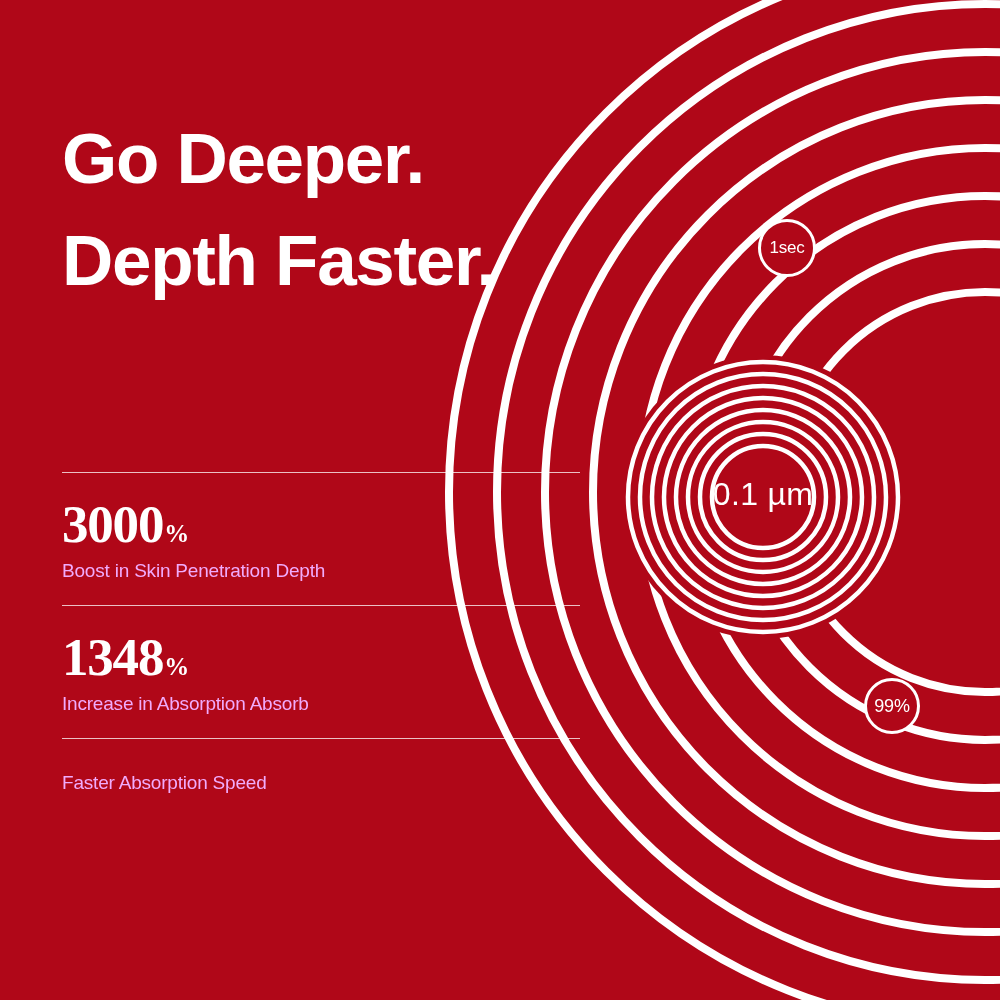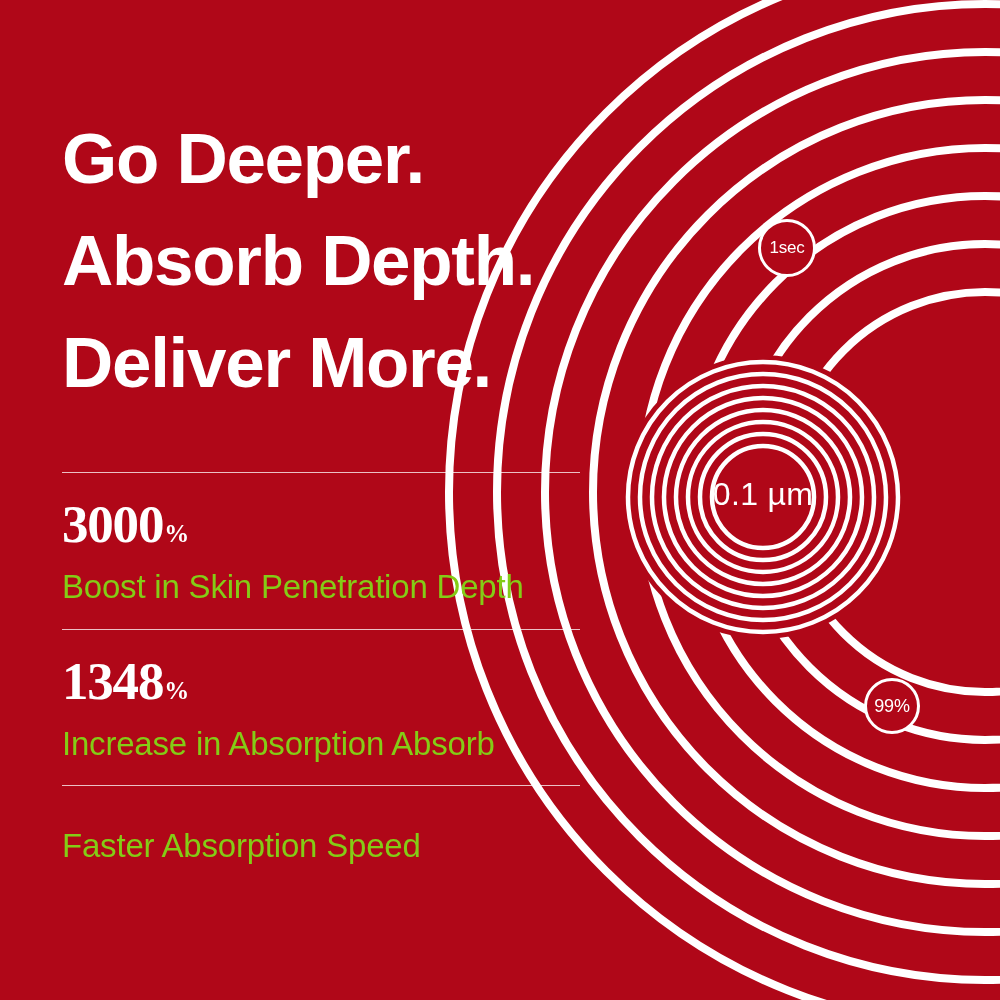--- a/index.html
+++ b/index.html
@@ -101,24 +101,24 @@
     white-space: nowrap;
     font-family: Liberation Serif, serif;
   }
   .stat-value .pct {
     font-size: 25px;
     font-weight: bold;
     letter-spacing: 0;
     padding-left: 1px;
   }
   .stat-label {
-    color: #84cc16;
-    font-size: 33px;
+    color: #f0abfc;
+    font-size: 19px;
     line-height: 1.2;
-    margin-top: 16px;
+    margin-top: 9px;
     letter-spacing: -0.2px;
     white-space: nowrap;
   }
 </style>
 </head>
 <body>
 
 <div id="canvas">
 
   <div id="ring-graphic">
@@ -160,22 +160,21 @@
 
     <div id="center-label">0.1 µm</div>
 
     <div class="badge" id="badge-1sec">1sec</div>
 
     <div class="badge" id="badge-99">99%</div>
   </div>
 
   <div id="headline">
     <span class="hl-line">Go Deeper.</span>
-    <span class="hl-line">Absorb Depth.</span>
-    <span class="hl-line">Deliver More.</span>
+    <span class="hl-line">Depth Faster.</span>
   </div>
 
   <div id="stats">
 
     <div class="stat-row">
       <div class="divider"></div>
       <div class="stat-body">
         <div class="stat-value">
           <span>3000</span><span class="pct">%</span>
         </div>

